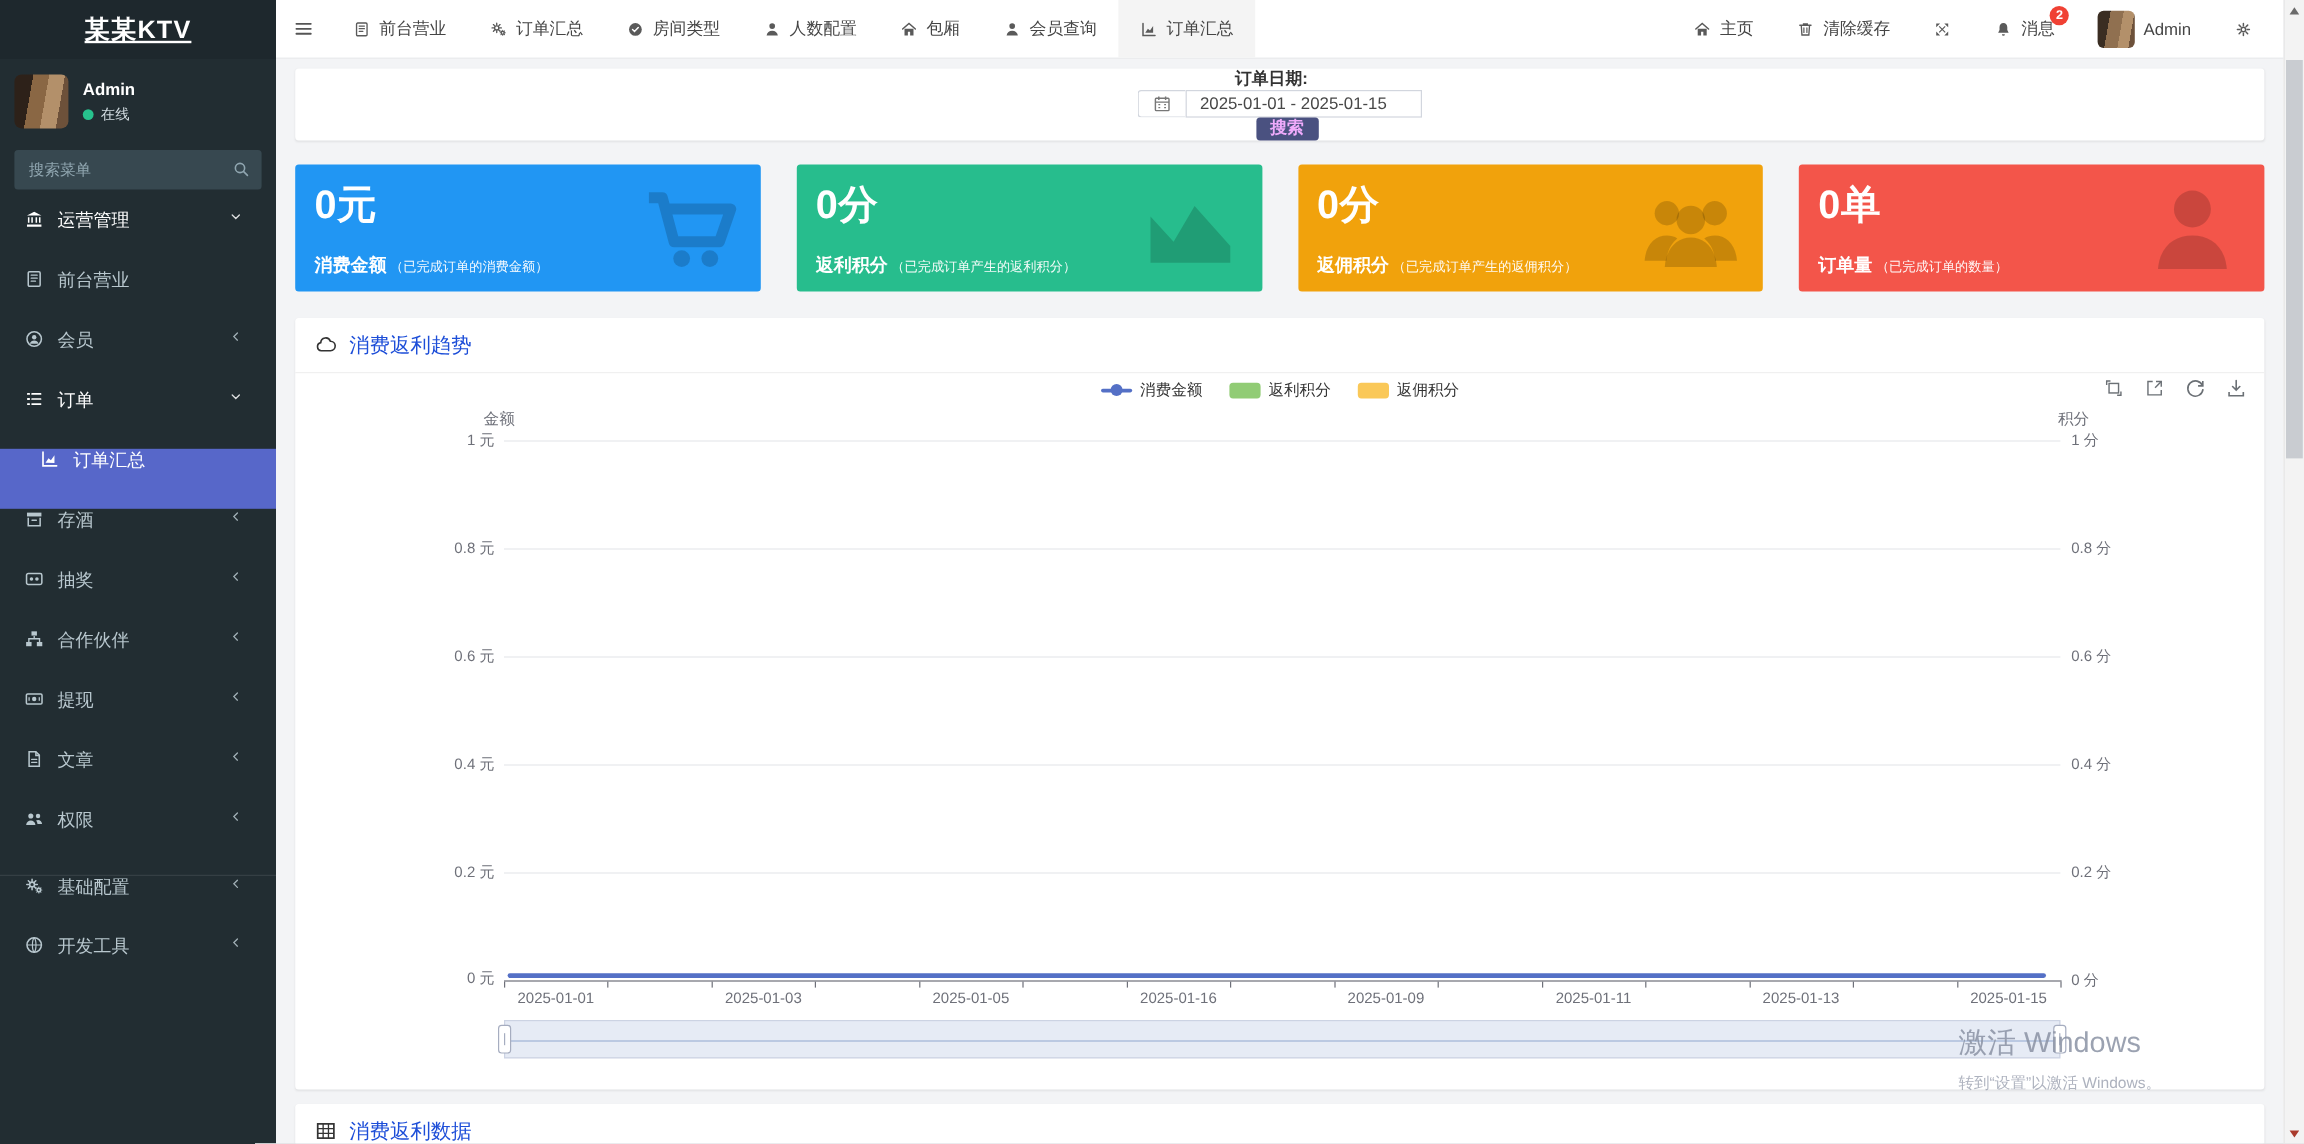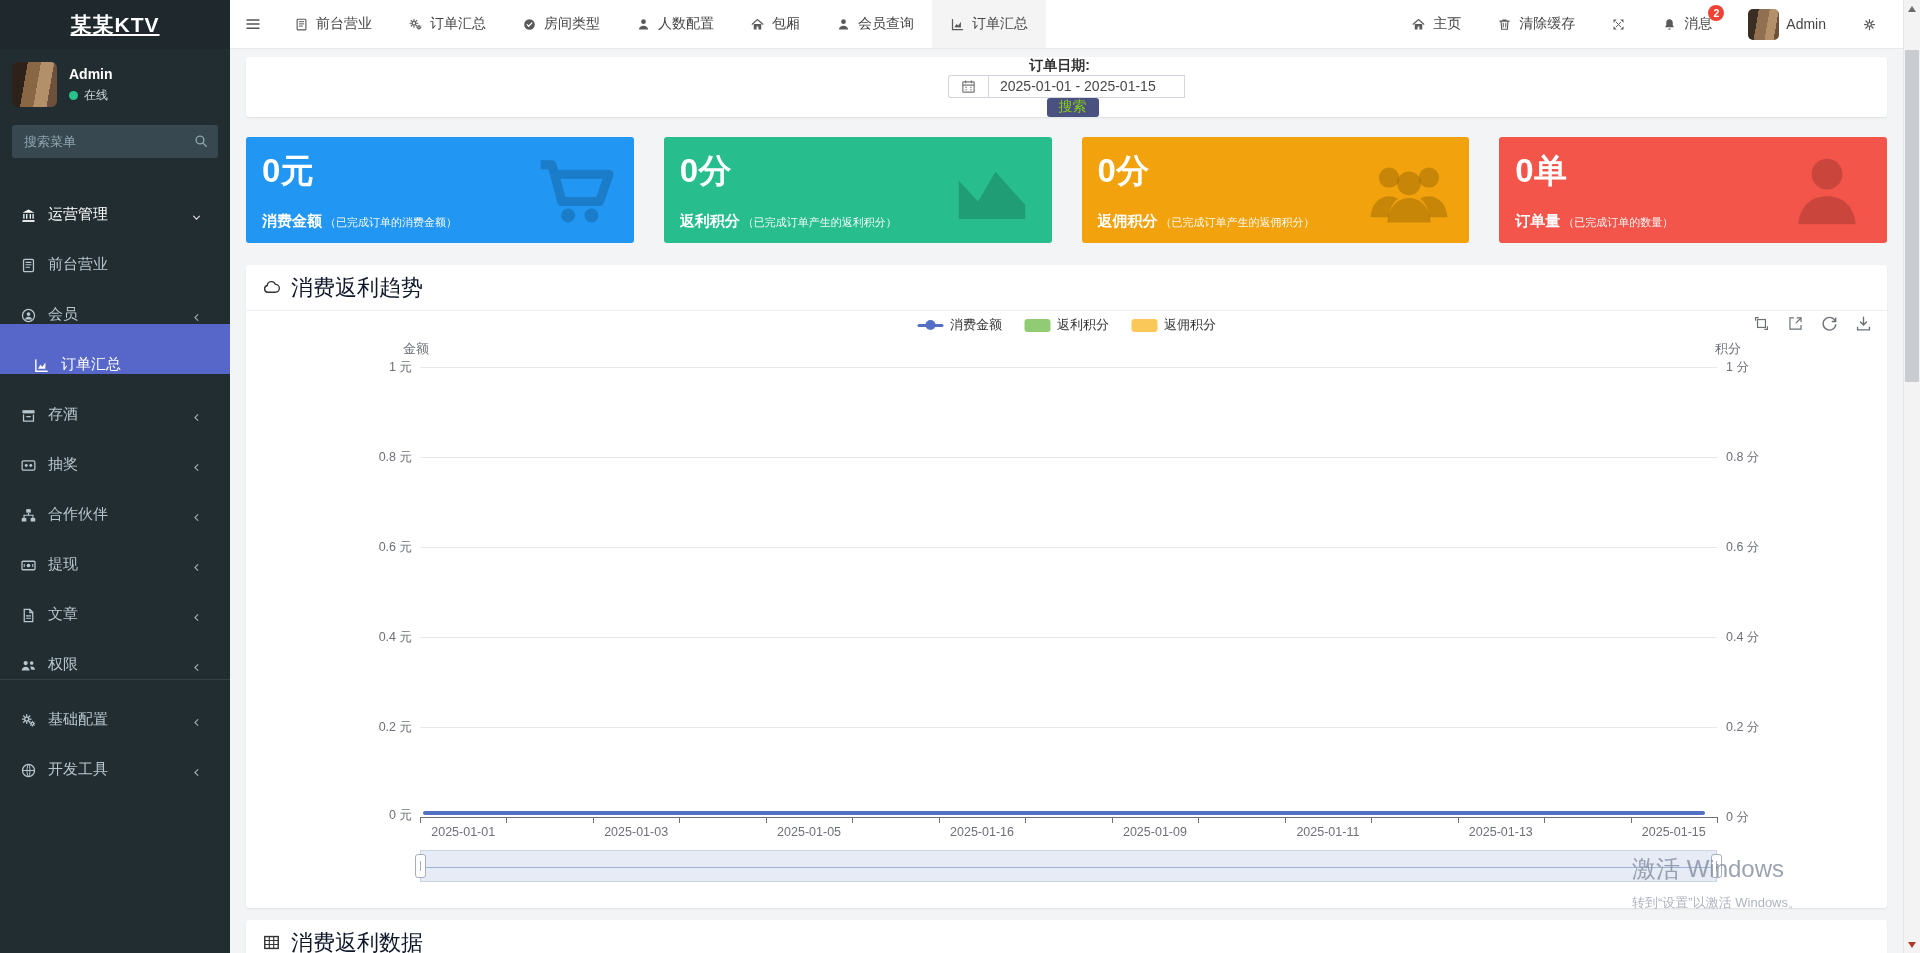--- a/index.html
+++ b/index.html
@@ -18,21 +18,21 @@
     background:linear-gradient(100deg,#2d2119 0 30%,#8a6744 30% 55%,#b3906a 55% 80%,#6d513a 80%); }
   .user-info { padding-left:12px; }
   .user-name { color:#fff; font-size:14px; font-weight:700; margin-bottom:5px; }
   .user-status { color:#d4dde2; font-size:12px; display:flex; align-items:center; gap:6px; }
   .status-dot { width:9px; height:9px; border-radius:50%; background:#27c28d; display:inline-block; }
   .side-search { position:relative; margin:8px 12px 4px; }
   .side-search input { width:100%; height:33px; background:#374850; border:0; border-radius:3px; color:#eceff0; font-size:13px; padding:0 32px 0 12px; outline:none; font-family:inherit; }
   .side-search input::placeholder { color:#90a6b0; }
   .sicon { position:absolute; right:9px; top:8px; width:16px; height:16px; color:#90a6b0; cursor:pointer; }
   .smenu { margin-top:16px; }
-  .sitem { height:50px; display:flex; align-items:flex-end; padding:0 27px 0 20px; color:#b8c7ce; font-size:15px; cursor:pointer; position:relative; }
+  .sitem { height:50px; display:flex; align-items:flex-start; padding:0 27px 0 20px; color:#b8c7ce; font-size:15px; cursor:pointer; position:relative; }
   .sitem .icn { width:17px; height:17px; margin-right:11px; flex:0 0 17px; }
   .sitem .lbl { flex:1; white-space:nowrap; }
   .sitem .chev { width:13px; height:13px; opacity:.85; }
   .sitem.open { color:#fff; }
   .sitem.lv2 { padding-left:33px; }
   .sitem.active { background:#5767c9; color:#fff; }
   .sitem.divider { border-top:1px solid rgba(255,255,255,.09); margin-top:5px; }
 
   
   .navbar { position:absolute; left:230px; top:0; right:17px; height:49px; background:#fff; display:flex; align-items:stretch; z-index:15; border-bottom:1px solid #e7e8ea; }
@@ -49,34 +49,34 @@
 
   
   .content { position:absolute; left:230px; top:49px; right:17px; bottom:0; padding:8px 16px 0; overflow:hidden; }
   .panel { background:#fff; border-radius:3px; box-shadow:0 1px 2px rgba(0,0,0,.08); }
   .filter-panel { height:60px; display:flex; align-items:center; padding:0 16px;flex-direction:column; }
   .f-label { font-size:14px; font-weight:700; color:#333; margin-right:14px; }
   .igroup { display:flex; height:34px; }
   .i-addon { width:40px; border:1px solid #d2d6de; border-right:0; border-radius:3px 0 0 3px; background:#fff; color:#777; align-items:center; justify-content:center; cursor:pointer; }
   .i-addon svg { width:17px; height:17px; }
   .i-value { width:197px; border:1px solid #d2d6de; display:flex; align-items:center; padding:0 11px; font-size:14px; color:#484848; background:#fff; cursor:text; }
-  .btn-search { margin-left:12px; width:52px; height:29px; border:0; border-radius:3px; background:#4a5180; color:#84cc16; font-size:14px; cursor:pointer; font-family:inherit; }
+  .btn-search { margin-left:12px; width:52px; height:29px; border:0; border-radius:3px; background:#4a5180; color:#f0abfc; font-size:14px; cursor:pointer; font-family:inherit;font-weight:bold; }
 
   .cards { display:flex; gap:30px; margin-top:20px; }
   .card { flex:1; height:106px; border-radius:3px; color:#fff; position:relative; overflow:hidden; padding:12px 16px; }
   .card-num { font-size:33px; font-weight:700; letter-spacing:.5px; }
   .card-desc { position:absolute; left:16px; bottom:12px; display:flex; align-items:baseline; gap:3px; white-space:nowrap; }
   .card-title { font-size:15px; font-weight:700; }
   .card-note { font-size:11px; opacity:.95; }
   .card-icn { position:absolute; right:14px; top:12px; width:92px; height:84px; color:rgba(0,0,0,.17); }
 
   .chart-panel { margin-top:22px; height:643px; position:relative; }
   .panel-head { height:46px; border-bottom:1px solid #f0f0f0; display:flex; align-items:center; gap:10px; padding:0 16px; }
   .ph-icn { width:19px; height:19px; color:#333; }
-  .ph-title { font-size:22px; color:#0f172a; font-weight:500; }
+  .ph-title { font-size:17px; color:#1d4ed8; font-weight:500; }
   .chart { position:absolute; left:0; right:0; top:46px; bottom:0; }
 
   .legend { position:absolute; top:5px; left:50%; transform:translateX(-50%); display:flex; gap:22px; align-items:center; }
   .lg-item { display:flex; align-items:center; gap:7px; cursor:pointer; }
   .lg-line { width:26px; height:3px; border-radius:2px; position:relative; }
   .lg-dot { position:absolute; left:8px; top:-3.5px; width:10px; height:10px; border-radius:50%; }
   .lg-rect { width:26px; height:13px; border-radius:3px; }
   .lg-text { font-size:13px; color:#333; }
 
   .toolbox { position:absolute; top:3px; right:14px; display:flex; gap:15px; }
@@ -169,20 +169,34 @@
             <svg viewBox="0 0 24 24" fill="none">
               <circle cx="12" cy="12" r="8.5" stroke="currentColor" stroke-width="1.8"></circle>
               <circle cx="12" cy="10" r="2.6" fill="currentColor"></circle>
               <path d="M6.8 17.6c.8-2.6 2.9-3.9 5.2-3.9s4.4 1.3 5.2 3.9" fill="currentColor"></path>
             </svg>
           </span>
           <span class="lbl">会员</span>
           <span class="chev">
             <svg viewBox="0 0 24 24" fill="none">
               <path d="M14.5 6.5L9 12l5.5 5.5" stroke="currentColor" stroke-width="2" fill="none" stroke-linecap="round"></path>
+            </svg>
+          </span>
+        </div>
+        <div class="sitem open">
+          <span class="icn">
+            <svg viewBox="0 0 24 24" fill="none">
+              <path d="M4.5 6h1.6M4.5 12h1.6M4.5 18h1.6" stroke="currentColor" stroke-width="2.2" stroke-linecap="round"></path>
+              <path d="M9.5 6h10M9.5 12h10M9.5 18h10" stroke="currentColor" stroke-width="2" stroke-linecap="round"></path>
+            </svg>
+          </span>
+          <span class="lbl">订单</span>
+          <span class="chev">
+            <svg viewBox="0 0 24 24" fill="none">
+              <path d="M6.5 9.5l5.5 5.5 5.5-5.5" stroke="currentColor" stroke-width="2" fill="none" stroke-linecap="round"></path>
             </svg>
           </span>
         </div>
         <div class="sitem lv2 active">
           <span class="icn">
             <svg viewBox="0 0 24 24" fill="none">
               <path d="M4 4v16h16" stroke="currentColor" stroke-width="2" stroke-linecap="round" fill="none"></path>
               <path d="M7 16.5l3.5-5.5 2.8 2.6 4.2-6v9z" fill="currentColor"></path>
             </svg>
           </span>

